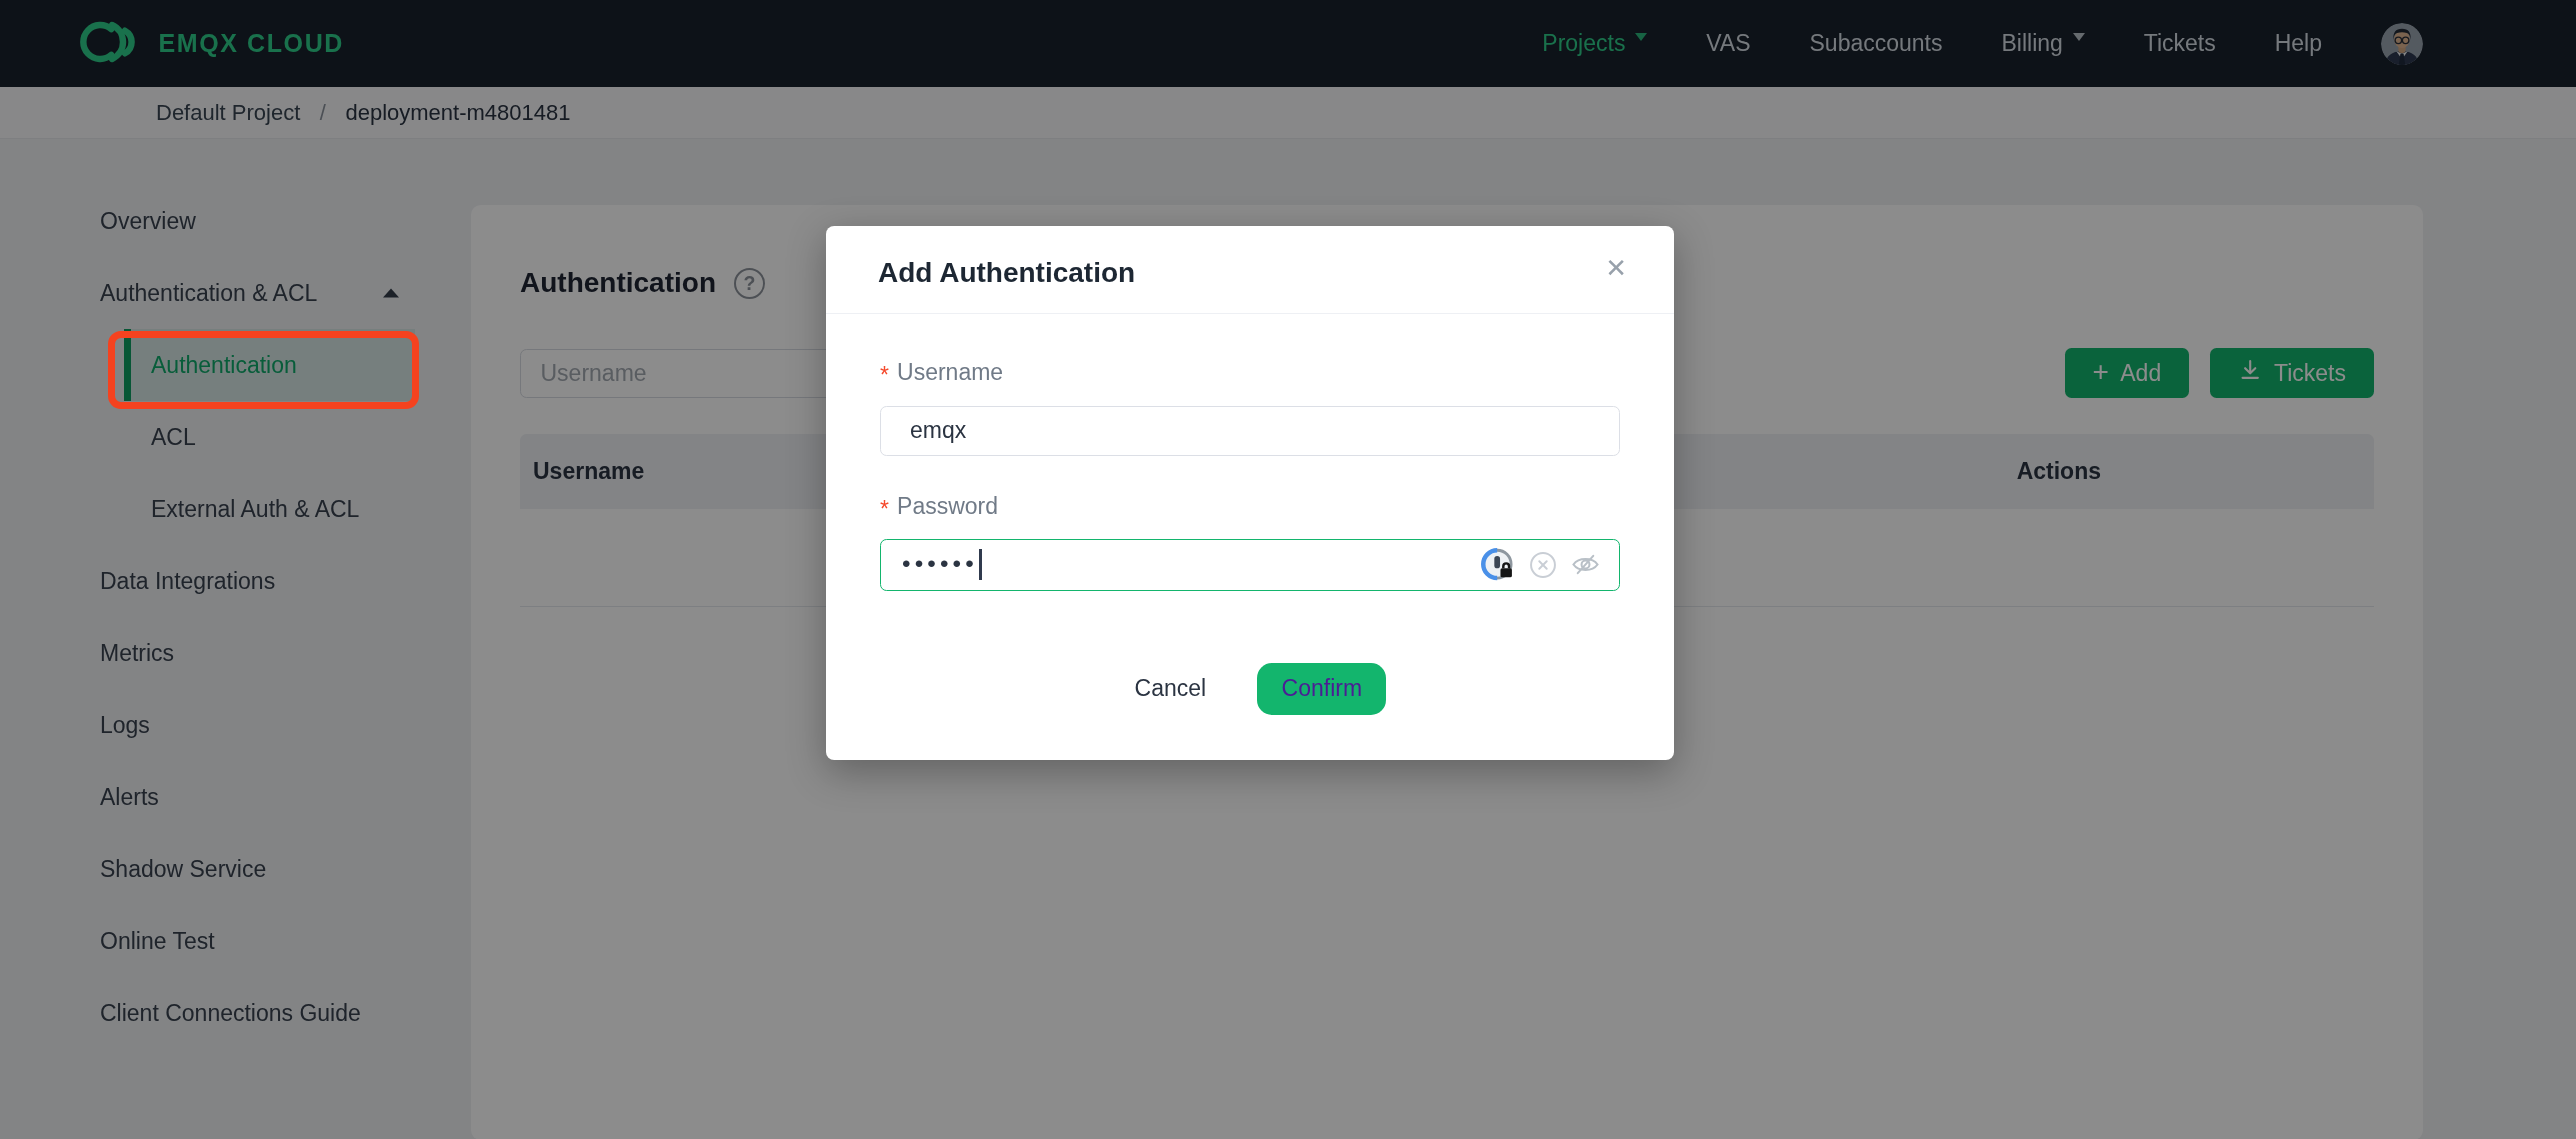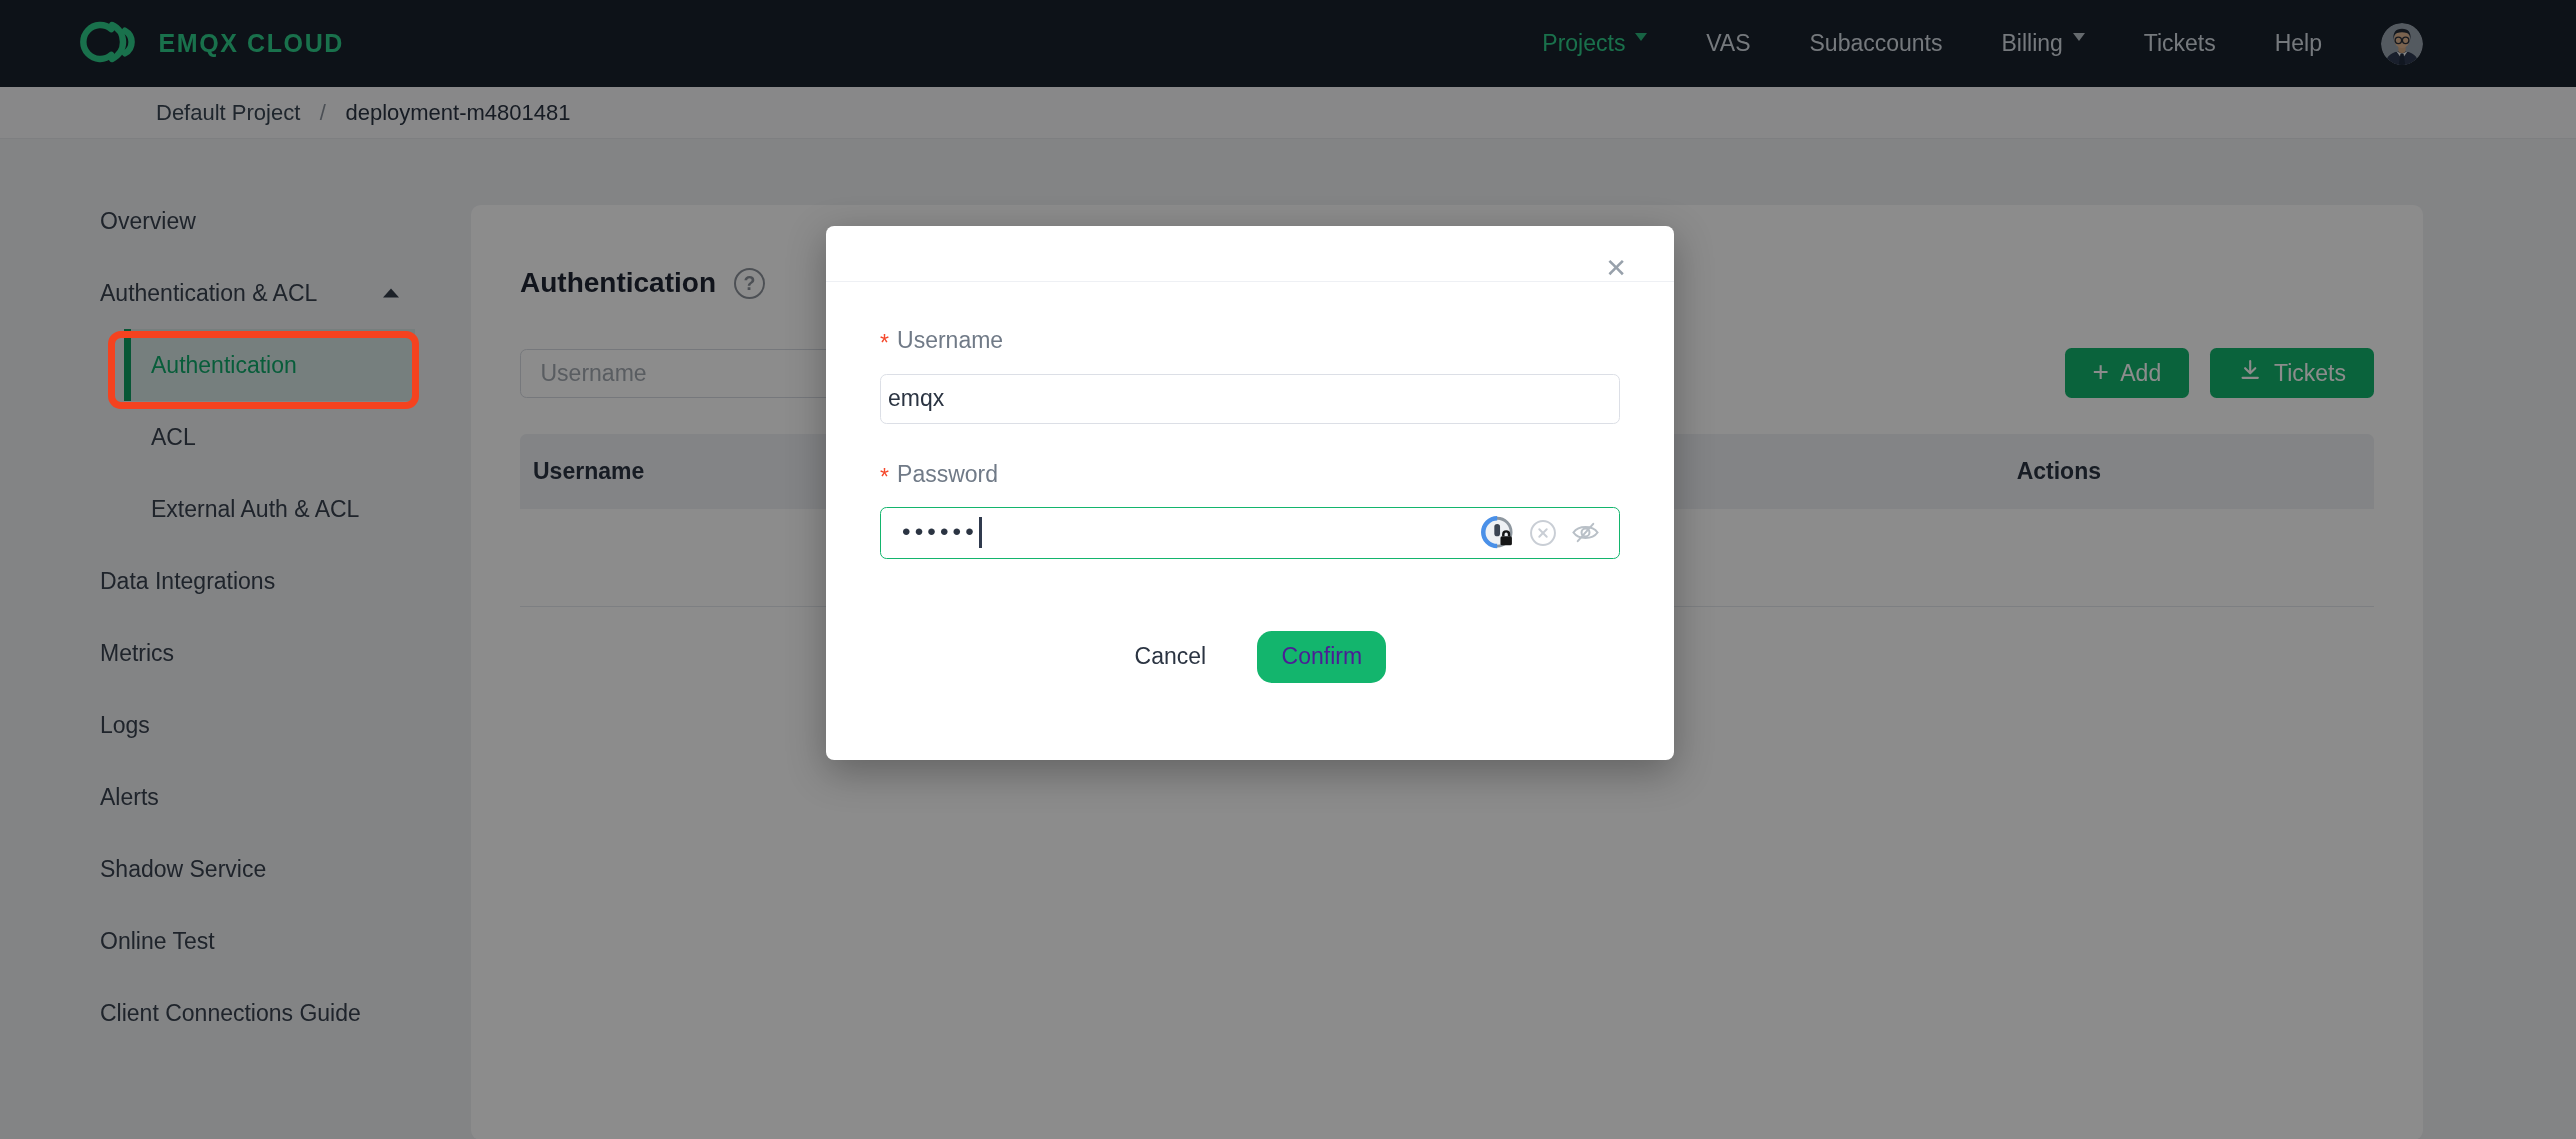--- a/index.html
+++ b/index.html
@@ -82,21 +82,21 @@
   .modal{position:absolute; left:826px; top:226px; width:848px; height:534px; background:#fff;
     border-radius:8.1px; box-shadow:0 11.4px 39px rgba(0,0,0,0.30); z-index:40;}
   .modal-header{padding:31px 52px 24.4px; border-bottom:1.6px solid #eef0f4; position:relative;}
   .modal-title{font-size:28px; font-weight:600; color:#1d2733;}
   .modal-close{position:absolute; right:47px; top:29px; font-size:26px; color:#98a1ab;
     background:none; border:none; cursor:pointer; line-height:1; font-family:inherit;}
   .modal-body{padding:46px 54px 0;}
   .field-label{display:flex; align-items:center; gap:8.1px; font-size:23px; color:var(--text-label); height:24.4px;}
   .field-label .req{color:var(--asterisk); font-size:23px; margin-top:4.9px;}
   .text-input{margin-top:21px; width:100%; height:50px; border:1.6px solid var(--border); border-radius:6.5px;
-    padding:0 7px; font-size:23px; color:var(--text-dark); outline:none;
+    padding:0 29px; font-size:23px; color:var(--text-dark); outline:none;
     font-family:"Liberation Sans","DejaVu Sans",sans-serif;}
   .field-gap{margin-top:39px;}
   .pw-box{margin-top:19.5px; height:52px; border:1.6px solid var(--accent); border-radius:6.5px;
     display:flex; align-items:center; padding:0 18px 0 21px; cursor:text; background:#fff;}
   .pw-dots{font-size:24.4px; letter-spacing:4.1px; color:#2b3442; line-height:1;}
   .pw-caret{width:2.4px; height:31px; background:#303a4d; margin-left:1.6px;}
   .pw-icons{margin-left:auto; display:flex; align-items:center; gap:13px;}
   .pw-icon{display:flex; align-items:center; justify-content:center; cursor:pointer;}
   .modal-footer{margin-top:72px; display:flex; align-items:center; justify-content:center; gap:30px;}
   .btn-text{background:none; border:none; font-size:23px; color:#2b3442; padding:0 21px; cursor:pointer; font-family:inherit;}
@@ -244,20 +244,21 @@
       <div class="empty-row"></div>
     </div>
   </main>
 
   <div class="dim-overlay"></div>
 
   <div class="annotation"></div>
 
   <section class="modal">
     <div class="modal-header">
+      <h2 class="modal-title">Add Authentication</h2>
       <button class="modal-close">✕</button>
     </div>
     <div class="modal-body">
       <div class="field-label">
         <span class="req">*</span>
         <span>Username</span>
       </div>
       <input class="text-input" type="text" value="emqx" style="">
       <div class="field-label field-gap">
         <span class="req">*</span>

